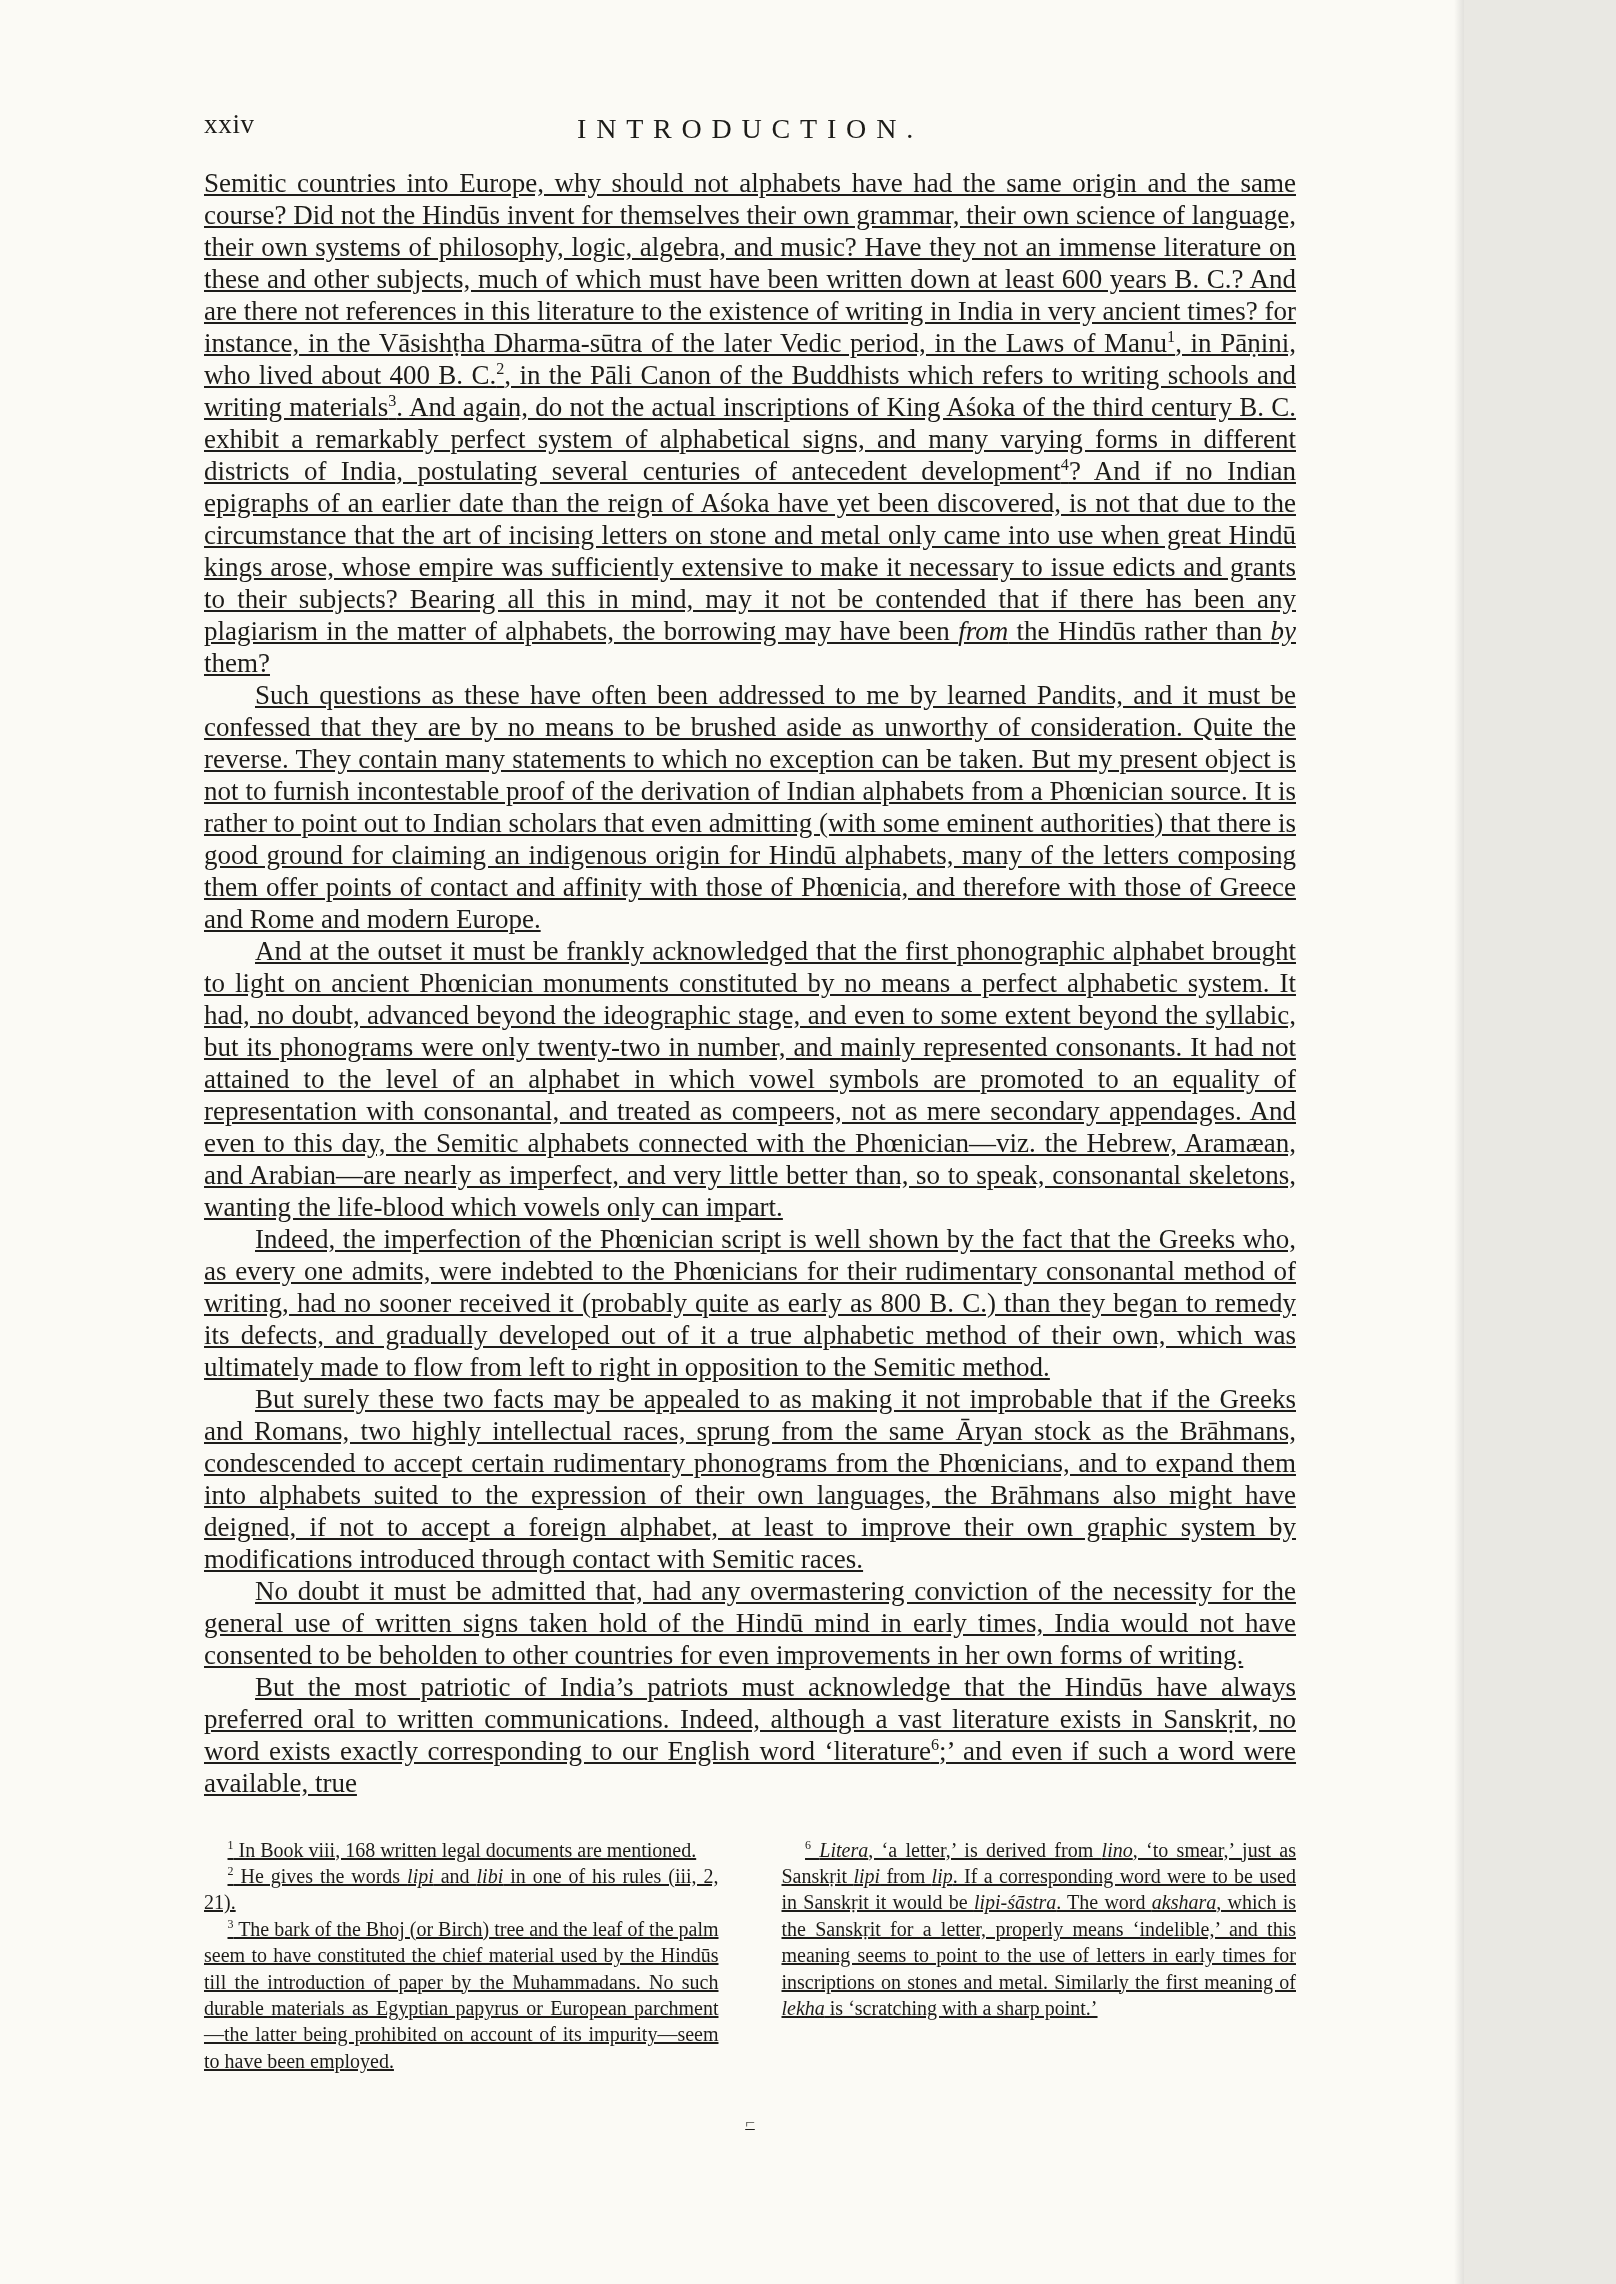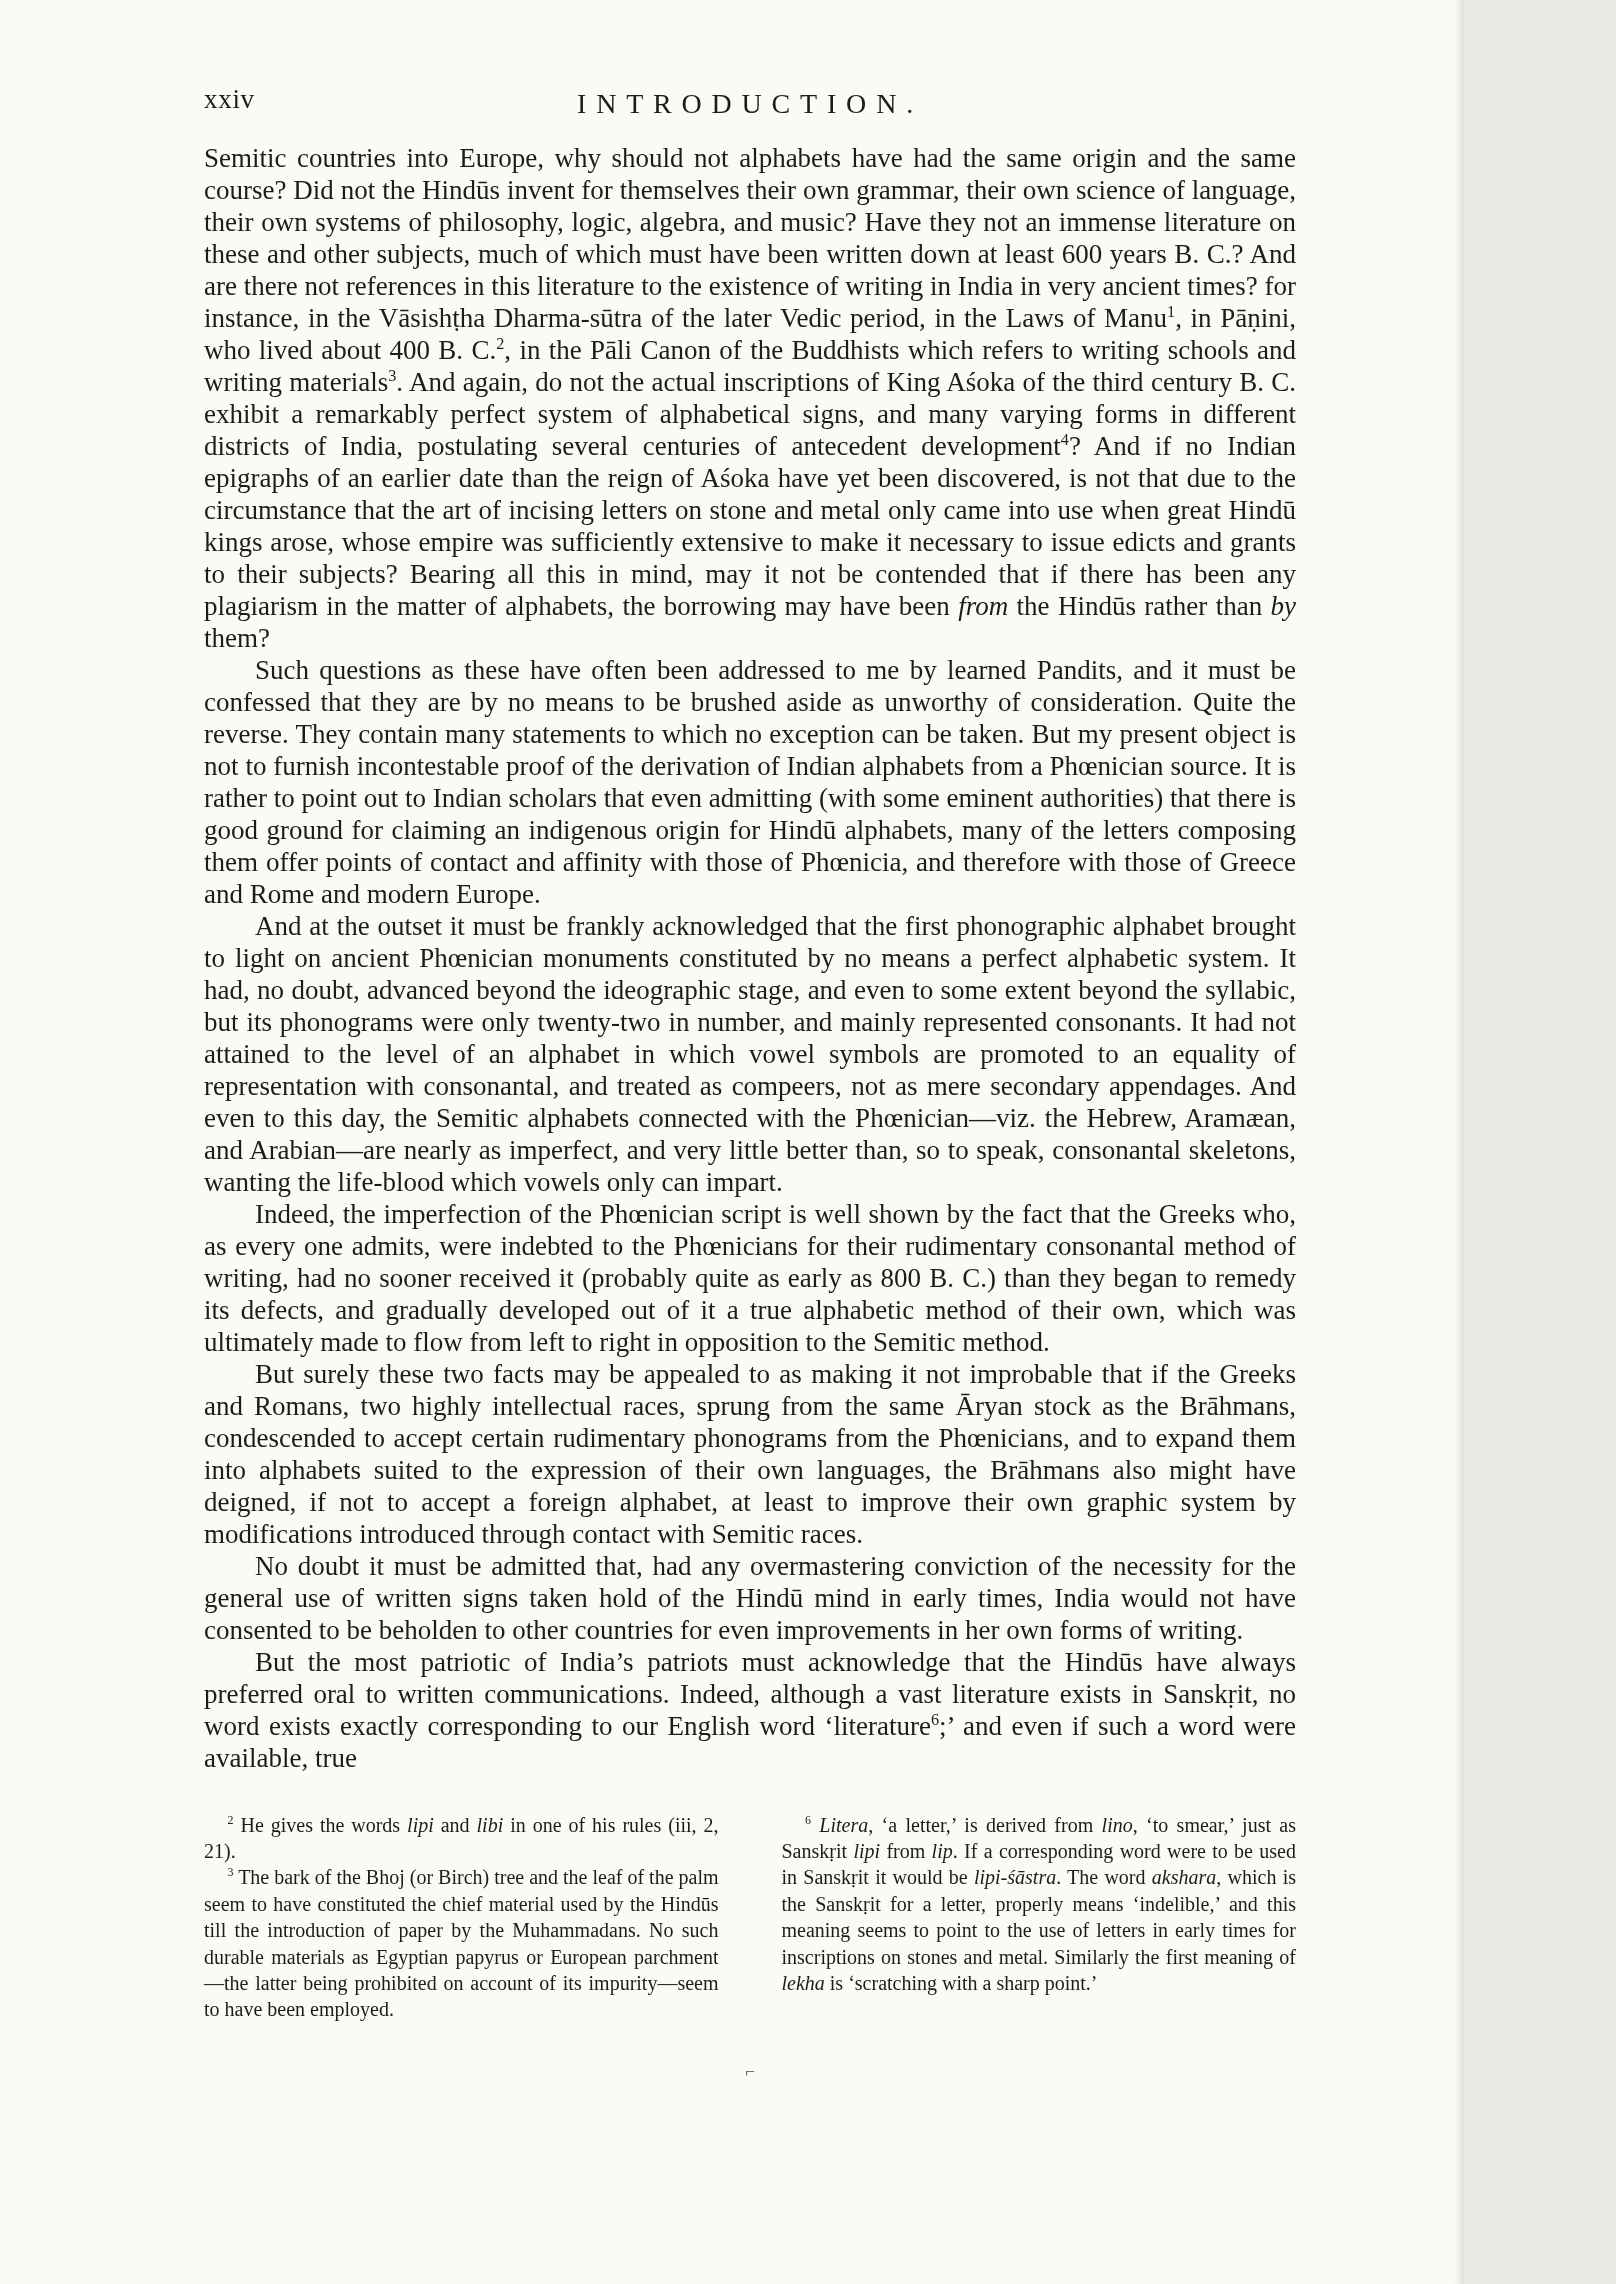--- a/index.html
+++ b/index.html
@@ -9,22 +9,23 @@
     background: #e9e8e3;
     font-family: "Liberation Serif", serif;
   }
   .page {
     position: relative;
     width: 1464px;
     height: 2284px;
     box-sizing: border-box;
     background: #fbfaf5;
     color: #1d1c19;
-    padding: 80px 168px 0 204px;
+    padding: 105px 168px 0 204px;
     overflow: hidden;
+    text-decoration: underline;
   }
   .page::after {
     content: "";
     position: absolute;
     top: 0; right: 0;
     width: 10.4px; height: 100%;
     background: linear-gradient(to right, rgba(0,0,0,0), rgba(0,0,0,0.10));
     pointer-events: none;
   }
   .page-header {
@@ -99,20 +100,21 @@
     <p class="para">Such questions as these have often been addressed to me by learned Pandits, and it must be confessed that they are by no means to be brushed aside as unworthy of consideration. Quite the reverse. They contain many statements to which no exception can be taken. But my present object is not to furnish incontestable proof of the derivation of Indian alphabets from a Phœnician source. It is rather to point out to Indian scholars that even admitting (with some eminent authorities) that there is good ground for claiming an indigenous origin for Hindū alphabets, many of the letters composing them offer points of contact and affinity with those of Phœnicia, and therefore with those of Greece and Rome and modern Europe.</p>
     <p class="para">And at the outset it must be frankly acknowledged that the first phonographic alphabet brought to light on ancient Phœnician monuments constituted by no means a perfect alphabetic system. It had, no doubt, advanced beyond the ideographic stage, and even to some extent beyond the syllabic, but its phonograms were only twenty-two in number, and mainly represented consonants. It had not attained to the level of an alphabet in which vowel symbols are promoted to an equality of representation with consonantal, and treated as compeers, not as mere secondary appendages. And even to this day, the Semitic alphabets connected with the Phœnician—viz. the Hebrew, Aramæan, and Arabian—are nearly as imperfect, and very little better than, so to speak, consonantal skeletons, wanting the life-blood which vowels only can impart.</p>
     <p class="para">Indeed, the imperfection of the Phœnician script is well shown by the fact that the Greeks who, as every one admits, were indebted to the Phœnicians for their rudimentary consonantal method of writing, had no sooner received it (probably quite as early as 800 B. C.) than they began to remedy its defects, and gradually developed out of it a true alphabetic method of their own, which was ultimately made to flow from left to right in opposition to the Semitic method.</p>
     <p class="para">But surely these two facts may be appealed to as making it not improbable that if the Greeks and Romans, two highly intellectual races, sprung from the same Āryan stock as the Brāhmans, condescended to accept certain rudimentary phonograms from the Phœnicians, and to expand them into alphabets suited to the expression of their own languages, the Brāhmans also might have deigned, if not to accept a foreign alphabet, at least to improve their own graphic system by modifications introduced through contact with Semitic races.</p>
     <p class="para">No doubt it must be admitted that, had any overmastering conviction of the necessity for the general use of written signs taken hold of the Hindū mind in early times, India would not have consented to be beholden to other countries for even improvements in her own forms of writing.</p>
     <p class="para">But the most patriotic of India’s patriots must acknowledge that the Hindūs have always preferred oral to written communications. Indeed, although a vast literature exists in Sanskṛit, no word exists exactly corresponding to our English word ‘literature<sup>6</sup>;’ and even if such a word were available, true</p>
   </main>
 
   <footer class="footnotes">
     <div class="fn-col">
+      <p class="fn"><sup>1</sup> In Book viii, 168 written legal documents are mentioned.</p>
       <p class="fn"><sup>2</sup> He gives the words <i>lipi</i> and <i>libi</i> in one of his rules (iii, 2, 21).</p>
       <p class="fn"><sup>3</sup> The bark of the Bhoj (or Birch) tree and the leaf of the palm seem to have constituted the chief material used by the Hindūs till the introduction of paper by the Muhammadans. No such durable materials as Egyptian papyrus or European parchment—the latter being prohibited on account of its impurity—seem to have been employed.</p>
     </div>
     <div class="fn-col">
       <p class="fn"><sup>6</sup> <i>Litera</i>, ‘a letter,’ is derived from <i>lino</i>, ‘to smear,’ just as Sanskṛit <i>lipi</i> from <i>lip</i>. If a corresponding word were to be used in Sanskṛit it would be <i>lipi-śāstra</i>. The word <i>akshara</i>, which is the Sanskṛit for a letter, properly means ‘indelible,’ and this meaning seems to point to the use of letters in early times for inscriptions on stones and metal. Similarly the first meaning of <i>lekha</i> is ‘scratching with a sharp point.’</p>
     </div>
   </footer>
 
   <div class="printer-mark">⌐</div>
 

